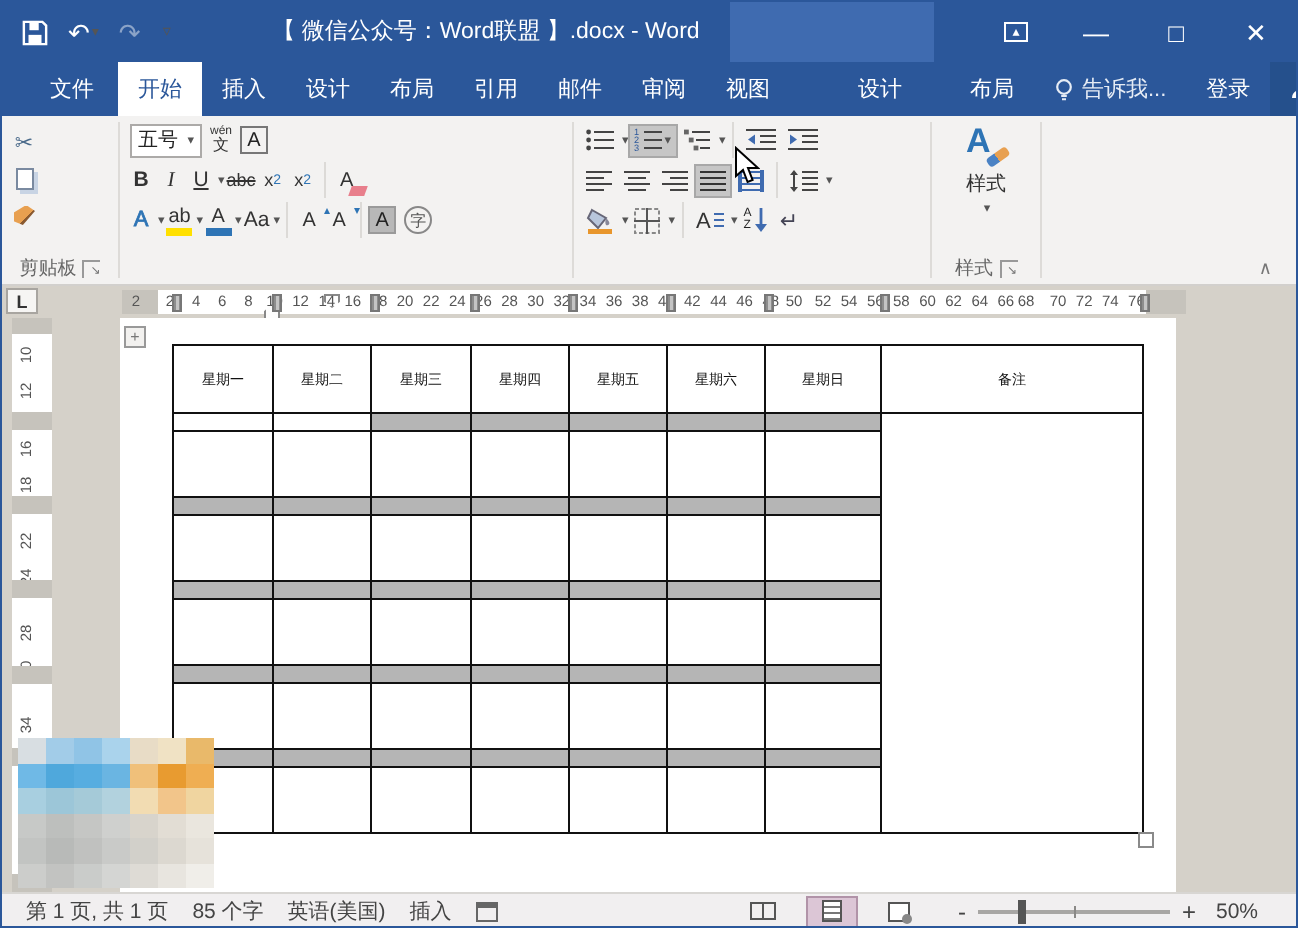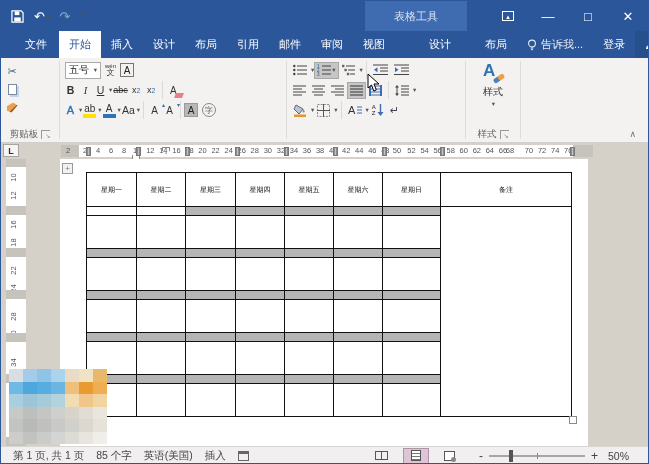--- a/index.html
+++ b/index.html
@@ -148,35 +148,35 @@
   
   #cursor{position:absolute;left:366px;top:72px;z-index:50;}
 </style>
 </head>
 <body>
 
 <div id="window">
 
   <div id="titlebar">
     <div id="ctx-panel"></div>
-    <div id="ctx-title">表格工具</div>
     <div class="qat">
       <span class="qat-btn">
         <svg width="13" height="13" viewBox="0 0 14 14">
             <path d="M1 1h10l2 2v10H1z" fill="none" stroke="#fff" stroke-width="1.3"></path>
             <rect x="4" y="1.5" width="5" height="4" fill="#fff"></rect>
             <rect x="3.5" y="8" width="7" height="4.5" fill="#fff"></rect>
           </svg>
       </span>
       <span class="qat-btn">↶<span class="dd">▾</span></span>
       <span class="qat-btn dim">↷</span>
       <span class="qat-btn">
           <span class="dd" style="font-size:8px;">▿</span>
         </span>
     </div>
+    <div id="title-text">【 微信公众号：Word联盟 】.docx - Word</div>
     <div id="win-controls">
       <span class="wbtn">
           <span class="rdo-box">▴</span>
         </span>
       <span class="wbtn">—</span>
       <span class="wbtn">□</span>
       <span class="wbtn">✕</span>
     </div>
   </div>
 
@@ -520,21 +520,21 @@
         <span class="rnum" style="left: 324.38px;">48</span>
         <span class="rnum" style="left: 336px;">50</span>
         <span class="rnum" style="left: 350.5px;">52</span>
         <span class="rnum" style="left: 363.56px;">54</span>
         <span class="rnum" style="left: 376.62px;">56</span>
         <span class="rnum" style="left: 389.68px;">58</span>
         <span class="rnum" style="left: 402.74px;">60</span>
         <span class="rnum" style="left: 415.8px;">62</span>
         <span class="rnum" style="left: 428.86px;">64</span>
         <span class="rnum" style="left: 441.92px;">66</span>
-        <span class="rnum" style="left: 439px; padding-left: 20px;">68</span>
+        <span class="rnum" style="left: 452px;">68</span>
         <span class="rnum" style="left: 468.04px;">70</span>
         <span class="rnum" style="left: 481.1px;">72</span>
         <span class="rnum" style="left: 494.16px;">74</span>
         <span class="rnum" style="left: 507.22px;">76</span>
         <span class="cmark" style="left: 25px;"></span>
         <span class="cmark" style="left: 75px;"></span>
         <span class="cmark" style="left: 124px;"></span>
         <span class="cmark" style="left: 174px;"></span>
         <span class="cmark" style="left: 223px;"></span>
         <span class="cmark" style="left: 272px;"></span>

